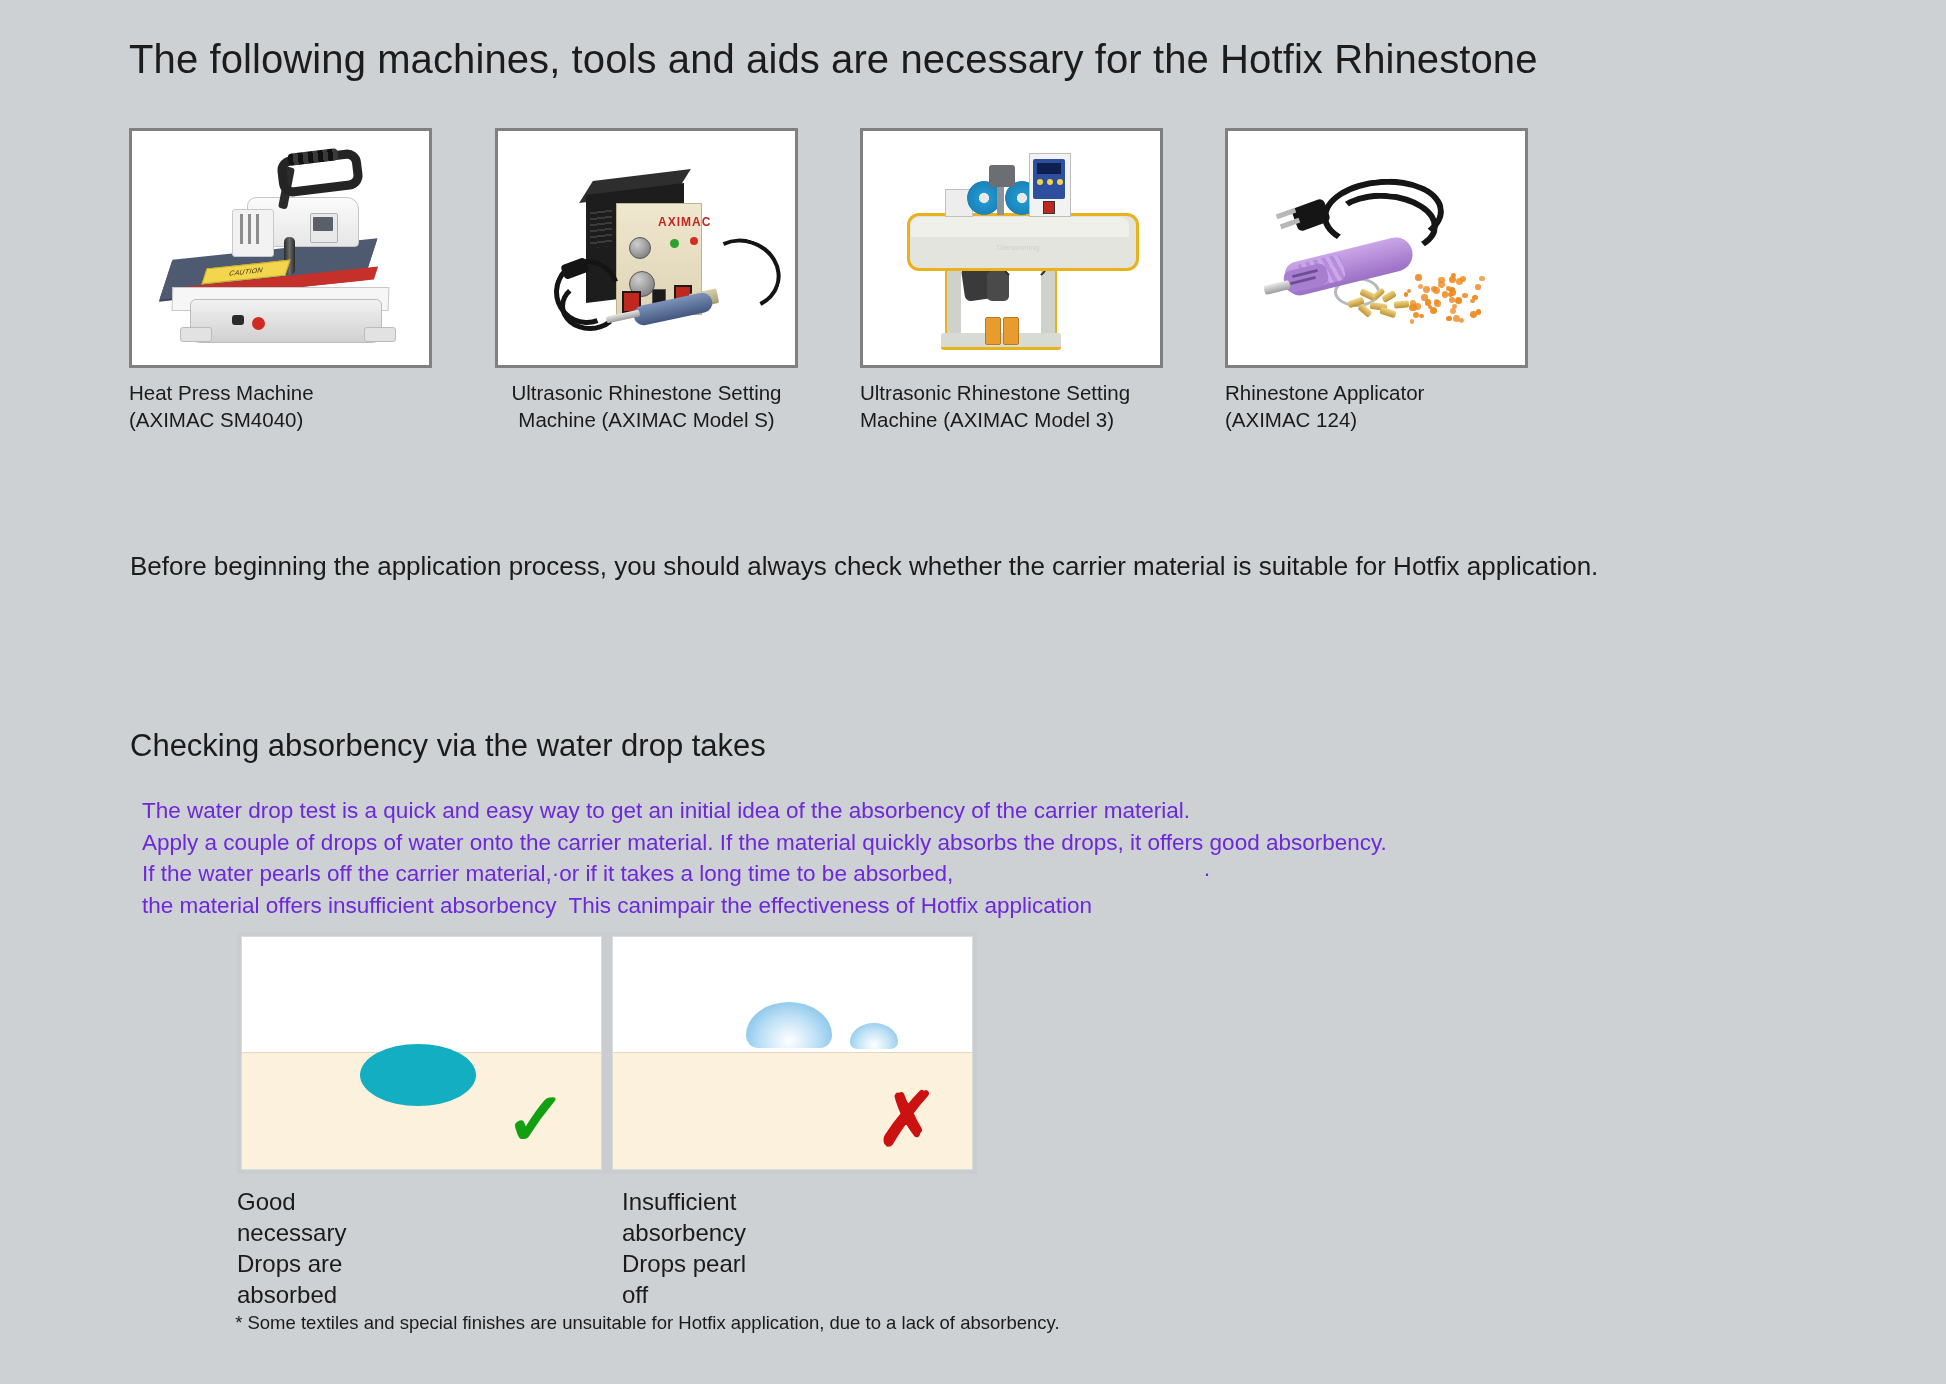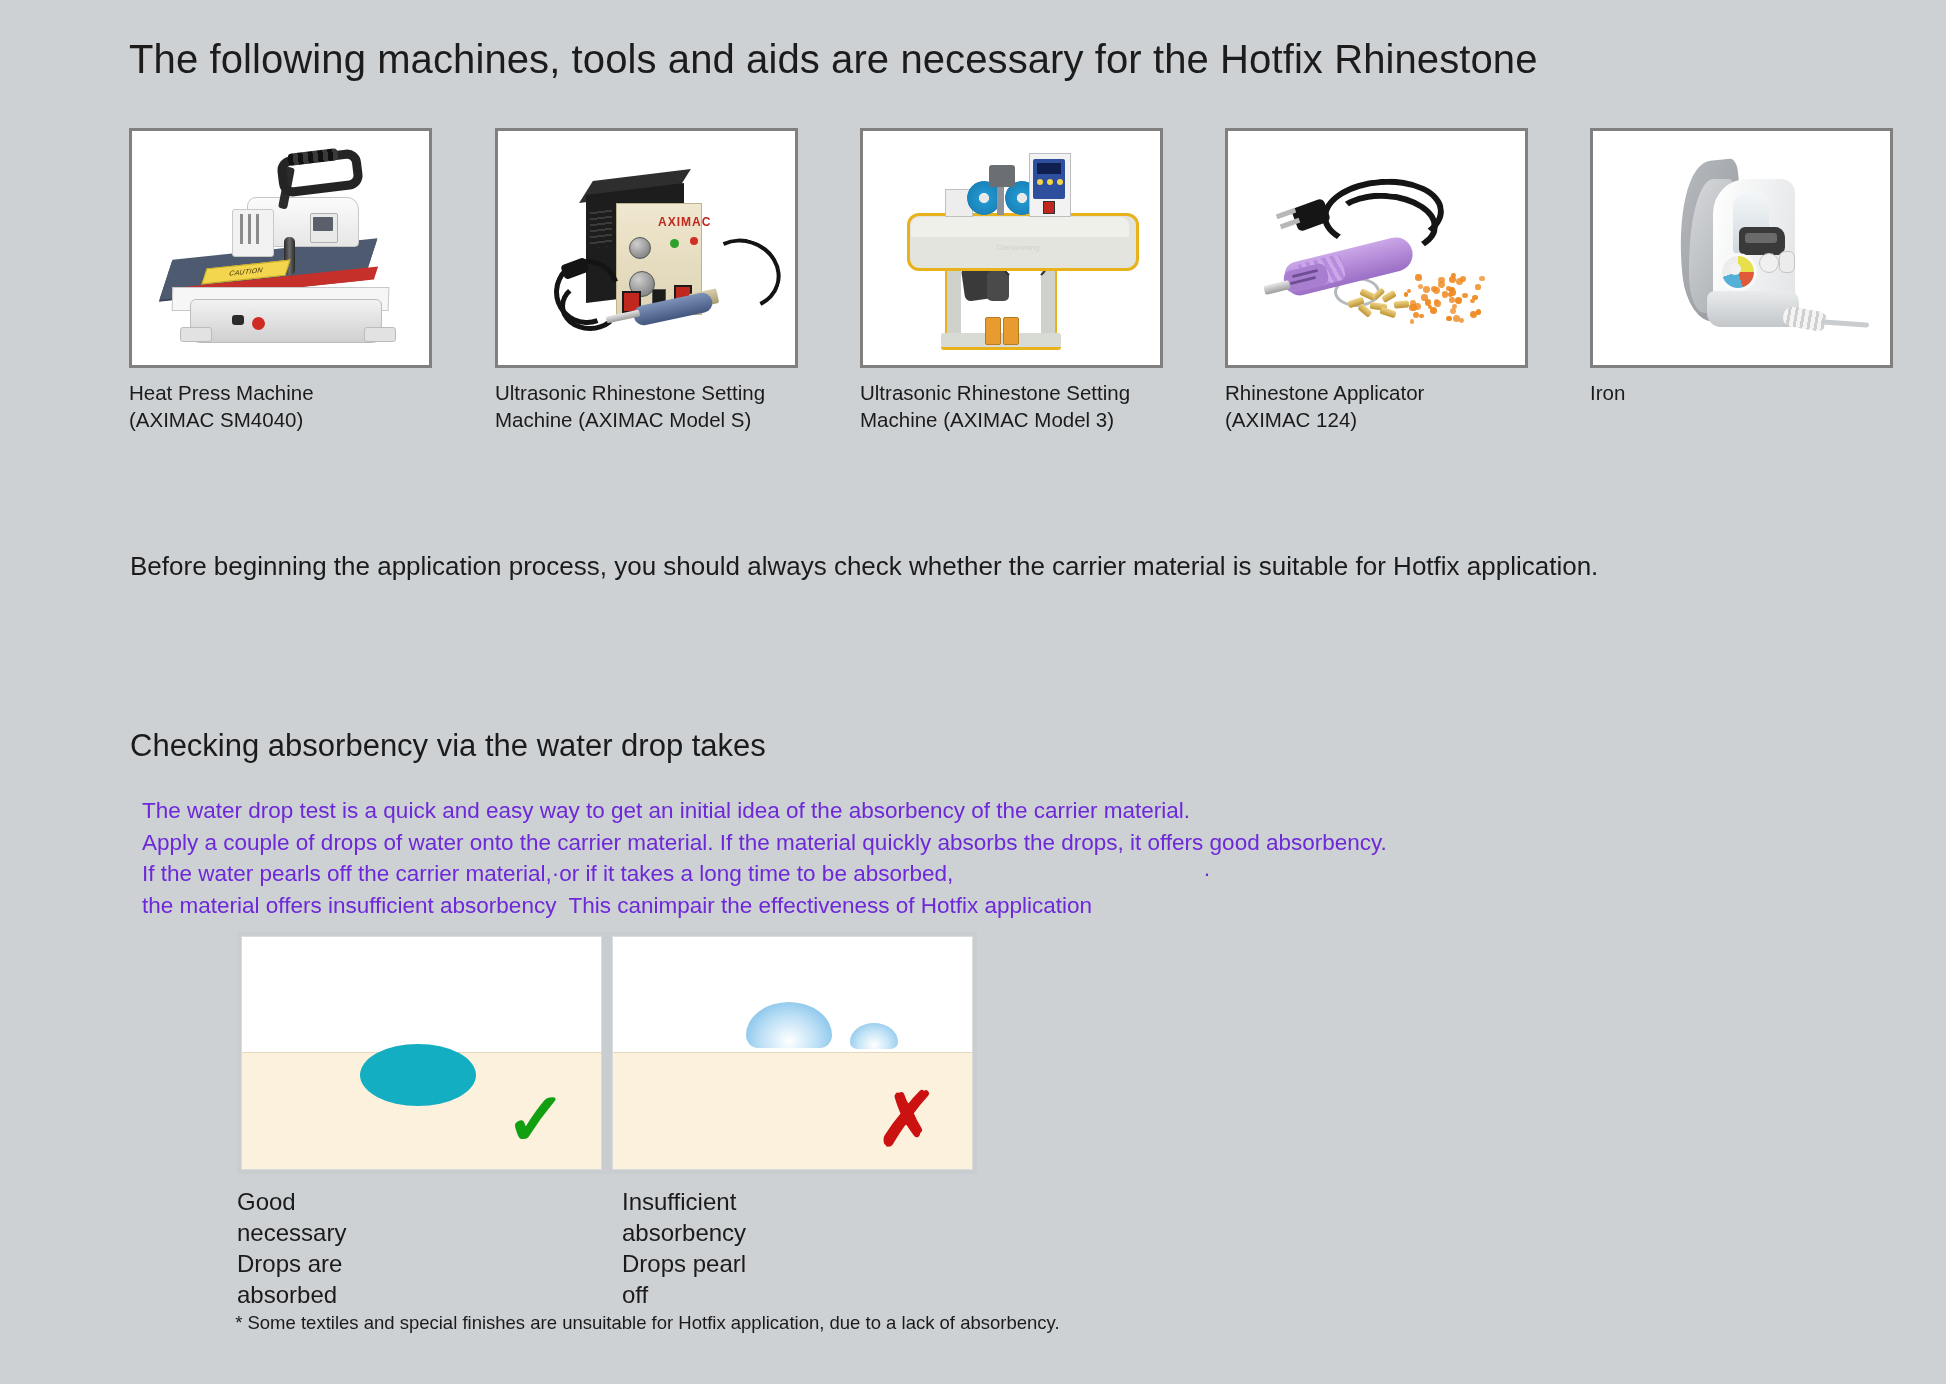--- a/index.html
+++ b/index.html
@@ -28,21 +28,21 @@
     border:3px solid #808080;box-sizing:border-box;
     position:relative;overflow:hidden;
   }
   .pcap{
     margin-top:11px;font-size:20.5px;line-height:27px;
     color:#1b1b1b;white-space:pre-line;
   }
 
   
   #prod0{left:0px;}
-  #prod1{left:366px;}
+  #prod1{left:366px;text-align:center;}
   #prod2{left:731px;}
   #prod3{left:1096px;}
   #prod4{left:1461px;}
 
   
   .sh{position:absolute;}
 
   
   .hp-base{left:58px;top:168px;width:190px;height:42px;background:linear-gradient(#f2f2f2,#d0d0d0);border-radius:6px 6px 10px 10px;border:1px solid #bdbdbd;}
   .hp-foot-l{left:48px;top:196px;width:30px;height:13px;background:#e2e2e2;border:1px solid #bcbcbc;border-radius:3px;}
@@ -342,38 +342,20 @@
             <div class="a-stone" style="left: 42.252px; top: 42.8697px; width: 5.57328px; height: 5.57328px; opacity: 1;"></div>
             <div class="a-stone" style="left: 5.64936px; top: 26.8895px; width: 6.2759px; height: 6.2759px; opacity: 0.79;"></div>
             <div class="a-stone" style="left: 46.1985px; top: 35.274px; width: 6.04948px; height: 6.04948px; opacity: 0.76;"></div>
             <div class="a-stone" style="left: 68.0589px; top: 21.8834px; width: 5.51757px; height: 5.51757px; opacity: 0.96;"></div>
           </div>
       </div>
       <div class="pcap">Rhinestone Applicator
 (AXIMAC 124)</div>
     </div>
 
-    <div class="product" id="prod4">
-      <div class="pframe">
-        <div class="sh i-sole"></div>
-        <div class="sh i-soleinner"></div>
-        <div class="sh i-body"></div>
-        <div class="sh i-tank"></div>
-        <div class="sh i-heel"></div>
-        <div class="sh i-handle"></div>
-        <div class="sh i-handle2"></div>
-        <div class="sh i-dial"></div>
-        <div class="sh i-dialc"></div>
-        <div class="sh i-btn1"></div>
-        <div class="sh i-btn2"></div>
-        <div class="sh i-cord"></div>
-        <div class="sh i-cord2"></div>
-      </div>
-      <div class="pcap">Iron</div>
-    </div>
 
   </div>
 
   <div class="para-main">Before beginning the application process, you should always check whether the carrier material is suitable for Hotfix application.</div>
 
   <div class="sec-head">Checking absorbency via the water drop takes</div>
 
   <div class="body-lines">
     <div>The water drop test is a quick and easy way to get an initial idea of the absorbency of the carrier material.</div>
     <div>Apply a couple of drops of water onto the carrier material. If the material quickly absorbs the drops, it offers good absorbency.</div>

